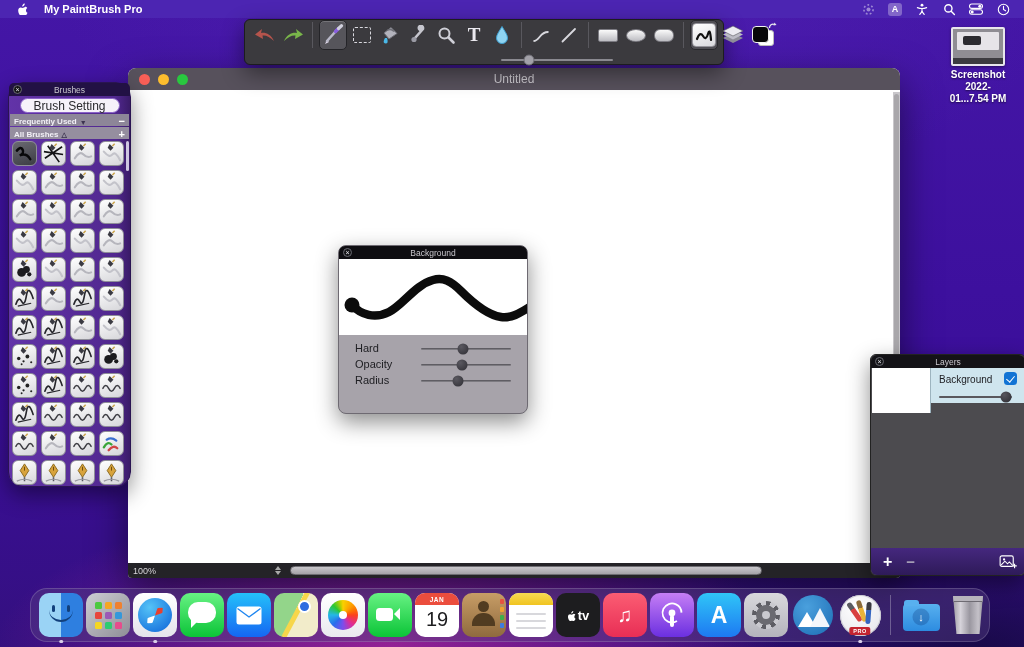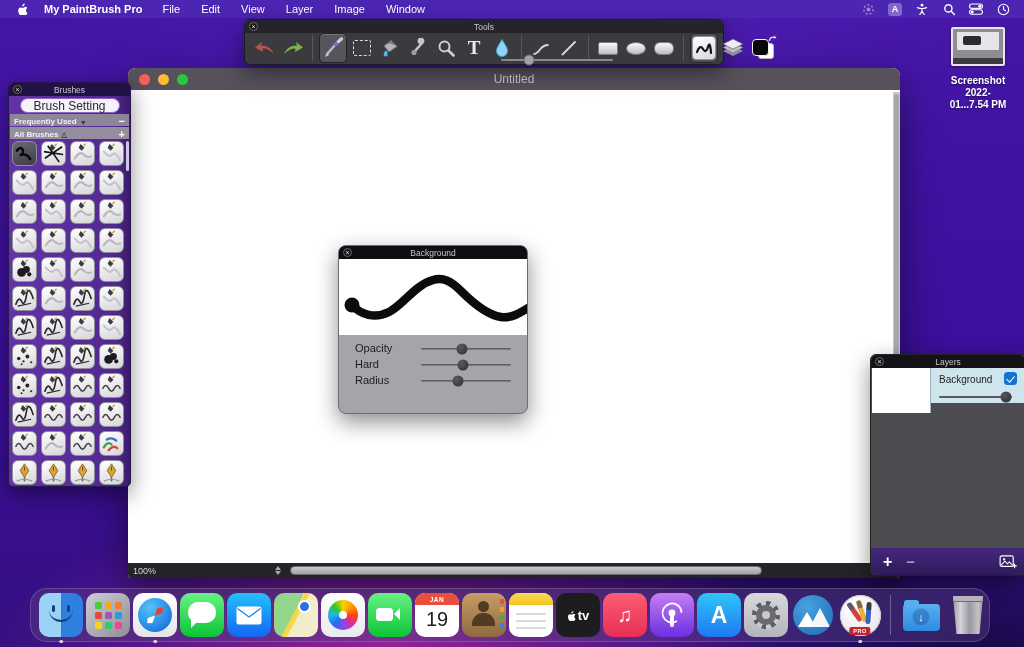--- a/index.html
+++ b/index.html
@@ -22,21 +22,21 @@
   #status-icons{margin-left:auto;display:flex;align-items:center;gap:13px;padding-right:14px}
   .sic{width:14px;height:14px;display:flex;align-items:center;justify-content:center}
   .kbd-badge{width:14px;height:13px;background:rgba(255,255,255,.30);border-radius:3px;color:#fff;font-size:9px;font-weight:700;display:flex;align-items:center;justify-content:center}
 
   
   #desk-icon{left:946px;top:27px;width:64px;text-align:center;color:#fff}
   #desk-thumb{width:50px;height:35px;margin:0 auto;background:#8f8d93;border:2px solid #e8e6ec;border-radius:2px;position:relative;box-shadow:0 1px 3px rgba(0,0,0,.4)}
   #desk-thumb .t1{position:absolute;left:4px;top:3px;right:4px;height:18px;background:#e6e4e8;border-radius:1px}
   #desk-thumb .t2{position:absolute;left:10px;top:7px;width:18px;height:9px;background:#2c2b30;border-radius:2px}
   #desk-thumb .t3{position:absolute;left:0;bottom:0;width:100%;height:6px;background:#3c3b40}
-  #desk-icon .lbl{margin-top:9px;font-size:10px;font-weight:700;line-height:12px;text-shadow:0 1px 2px rgba(0,0,0,.55)}
+  #desk-icon .lbl{margin-top:3px;font-size:10px;font-weight:700;line-height:12px;text-shadow:0 1px 2px rgba(0,0,0,.55)}
 
   
   .palette{position:absolute;border-radius:6px;box-shadow:0 8px 22px rgba(0,0,0,.45)}
   .ptitle{position:relative;height:13px;display:flex;align-items:center;justify-content:center;color:#c9c7cd;font-size:8.5px;border-radius:6px 6px 0 0}
   .closeb{position:absolute;left:4px;top:2px;width:9px;height:9px;border-radius:50%;background:#151518;border:1px solid #6a6a72;color:#e8e8ee;font-size:7px;line-height:8px;text-align:center;box-sizing:border-box}
 
   
   #tools{left:244px;top:19px;width:478px;height:44px;background:#3b3a3e;border:1px solid #1c1c1f}
   #tools .ptitle{background:#252428}
   #tools .trow{position:relative;display:flex;align-items:center;height:30px;padding:0 7px;gap:2px}
@@ -50,21 +50,21 @@
   .fh-tile{width:22px;height:22px;border-radius:4px;background:linear-gradient(160deg,#ffffff,#d9d9dd);border:1px solid #96959c;display:flex;align-items:center;justify-content:center}
   .tool.sel2{background:#504f55;border:1px solid #28282c;border-radius:5px}
   .swatch{position:relative;width:22px;height:22px}
   .swatch .w{position:absolute;right:0;bottom:0;width:14px;height:14px;background:#fff;border:1px solid #bbb;border-radius:3px}
   .swatch .b{position:absolute;left:0;top:2px;width:15px;height:15px;background:#08080a;border:1.5px solid #f2f2f2;border-radius:4px}
   #tool-slider{position:absolute;left:256px;top:38px;width:112px;height:4px}
   #tool-slider .trk{position:absolute;left:0;top:1px;width:100%;height:1.5px;background:#8a8990;border-radius:1px}
   #tool-slider .hnd{position:absolute;top:2px;width:9px;height:9px;border-radius:50%;background:#a2a1a8;border:1px solid #6e6d74;transform:translate(-50%,-50%)}
 
   
-  #brushes{left:8px;top:82px;width:121px;height:403px;background:linear-gradient(90deg,#6233a8,#51288f 88%,#3a1b68);border:1px solid #2a1452;border-radius:5px}
+  #brushes{left:8px;top:82px;width:121px;height:403px;background:linear-gradient(90deg,#6233a8,#51288f 88%,#3a1b68);border:1px solid #2a1452;border-radius:15px}
   #brushes .ptitle{background:#221144;border-radius:5px 5px 0 0}
   #brush-setting{position:absolute;left:50%;top:15px;transform:translateX(-50%);width:98px;height:13px;background:#f6f2fa;border:1.5px solid #8a63c8;border-radius:8px;font-size:12px;color:#2a2a2e;display:flex;align-items:center;justify-content:center}
   .grp{position:absolute;left:1px;width:119px;height:12px;display:flex;align-items:flex-end;color:#f2f0f6;font-size:8px;font-weight:700;padding:0 4px;box-sizing:border-box}
   .grp.g1{top:31px;background:#8d8698}
   .grp.g2{top:44px;background:#958e9f}
   .grp .arr{margin-left:3px;font-size:7px;color:#3c3450}
   .grp .act{margin-left:auto;font-size:11px;font-weight:700;color:#fff;line-height:10px}
   #brush-grid{position:absolute;left:3px;top:58px;width:114px;display:flex;flex-wrap:wrap;gap:4px}
   .btile{width:25px;height:25px;border-radius:6px;background:linear-gradient(160deg,#ffffff,#d6d6da);border:1px solid #8f8f98;box-sizing:border-box;overflow:hidden}
   .btile svg{width:100%;height:100%;display:block}
@@ -203,28 +203,20 @@
   svg{display:block}
 </style>
 </head>
 <body>
 
 <div id="menubar" class="abs">
   <svg class="apple" viewBox="0 0 12 13">
     <path fill="#fff" d="M6.3 1.9c.4-.7 1.3-1.3 2.1-1.3.1.8-.2 1.6-.7 2.2-.5.6-1.3 1.1-2.1 1-.1-.7.3-1.4.7-1.9zM8.8 4.1c1 0 1.9.5 2.4 1.3-.9.6-1.4 1.5-1.4 2.6 0 1.2.7 2.2 1.7 2.7-.3.8-.7 1.4-1.2 2-.5.6-1 1.3-1.8 1.3-.8 0-1-.5-1.9-.5s-1.2.5-1.9.5c-.8 0-1.4-.7-1.9-1.3C1.9 11.5 1.3 9.8 1.3 8.2c0-2.2 1.4-3.3 2.8-3.3.7 0 1.4.5 1.8.5.4 0 1.1-.5 2-.5z"></path>
   </svg>
   <span class="appname">My PaintBrush Pro</span>
-  <span id="menu-items">
-      <span class="mitem">File</span>
-      <span class="mitem">Edit</span>
-      <span class="mitem">View</span>
-      <span class="mitem">Layer</span>
-      <span class="mitem">Image</span>
-      <span class="mitem">Window</span>
-    </span>
   <span id="status-icons">
     <span class="sic" style="opacity:.45">
       <svg width="13" height="13" viewBox="0 0 13 13">
           <circle cx="6.5" cy="6.5" r="2" fill="#fff"></circle>
           <circle cx="6.5" cy="6.5" r="4.6" fill="none" stroke="#fff" stroke-width="1.6" stroke-dasharray="1.8 2.2"></circle>
         </svg>
     </span>
     <span class="kbd-badge">A</span>
     <span class="sic">
       <svg width="12" height="12" viewBox="0 0 12 12" fill="none" stroke="#fff" stroke-width="1.2" stroke-linecap="round">
@@ -282,24 +274,20 @@
       <div class="vth"></div>
     </div>
   <div id="cbottom">
     <span id="zoom-level">100%</span>
     <span class="stepper"></span>
     <span id="hthumb"></span>
   </div>
 </div>
 
 <div id="tools" class="palette">
-  <div class="ptitle">
-    <span class="closeb">×</span>
-    <span>Tools</span>
-  </div>
   <div class="trow">
     <span class="tool">
       <svg width="22" height="18" viewBox="0 0 22 18">
           <path d="M20 15 C17 8 11 6 7 7 L8 3 L1 8.5 L9 13 L8.5 9.5 C12 9 16 11 20 15z" fill="#b5544c"></path>
         </svg>
     </span>
     <span class="tool">
       <svg width="22" height="18" viewBox="0 0 22 18">
           <path d="M2 15 C5 8 11 6 15 7 L14 3 L21 8.5 L13 13 L13.5 9.5 C10 9 6 11 2 15z" fill="#79b54a"></path>
         </svg>
@@ -782,29 +770,29 @@
     <span>Background</span>
   </div>
   <div id="prop-preview">
     <svg width="188" height="76" viewBox="0 0 188 76">
       <circle cx="13" cy="46" r="7.5" fill="#0c0c0c"></circle>
       <path d="M13 46 C22 56 36 60 50 53 C64 46 76 26 94 21 C104 18 112 22 122 32 C132 42 148 56 162 58 C172 59.5 181 54 189 49" fill="none" stroke="#0c0c0c" stroke-width="8.5" stroke-linecap="round"></path>
     </svg>
   </div>
   <div id="prop-rows">
       <div class="prow">
+        <span class="plabel">Hard</span>
+        <span class="ptrack">
+          <span class="phandle" style="left:47%"></span>
+        </span>
+      </div>
+      <div class="prow">
         <span class="plabel">Opacity</span>
         <span class="ptrack">
           <span class="phandle" style="left:46%"></span>
-        </span>
-      </div>
-      <div class="prow">
-        <span class="plabel">Hard</span>
-        <span class="ptrack">
-          <span class="phandle" style="left:47%"></span>
         </span>
       </div>
       <div class="prow">
         <span class="plabel">Radius</span>
         <span class="ptrack">
           <span class="phandle" style="left:41%"></span>
         </span>
       </div>
     </div>
 </div>

